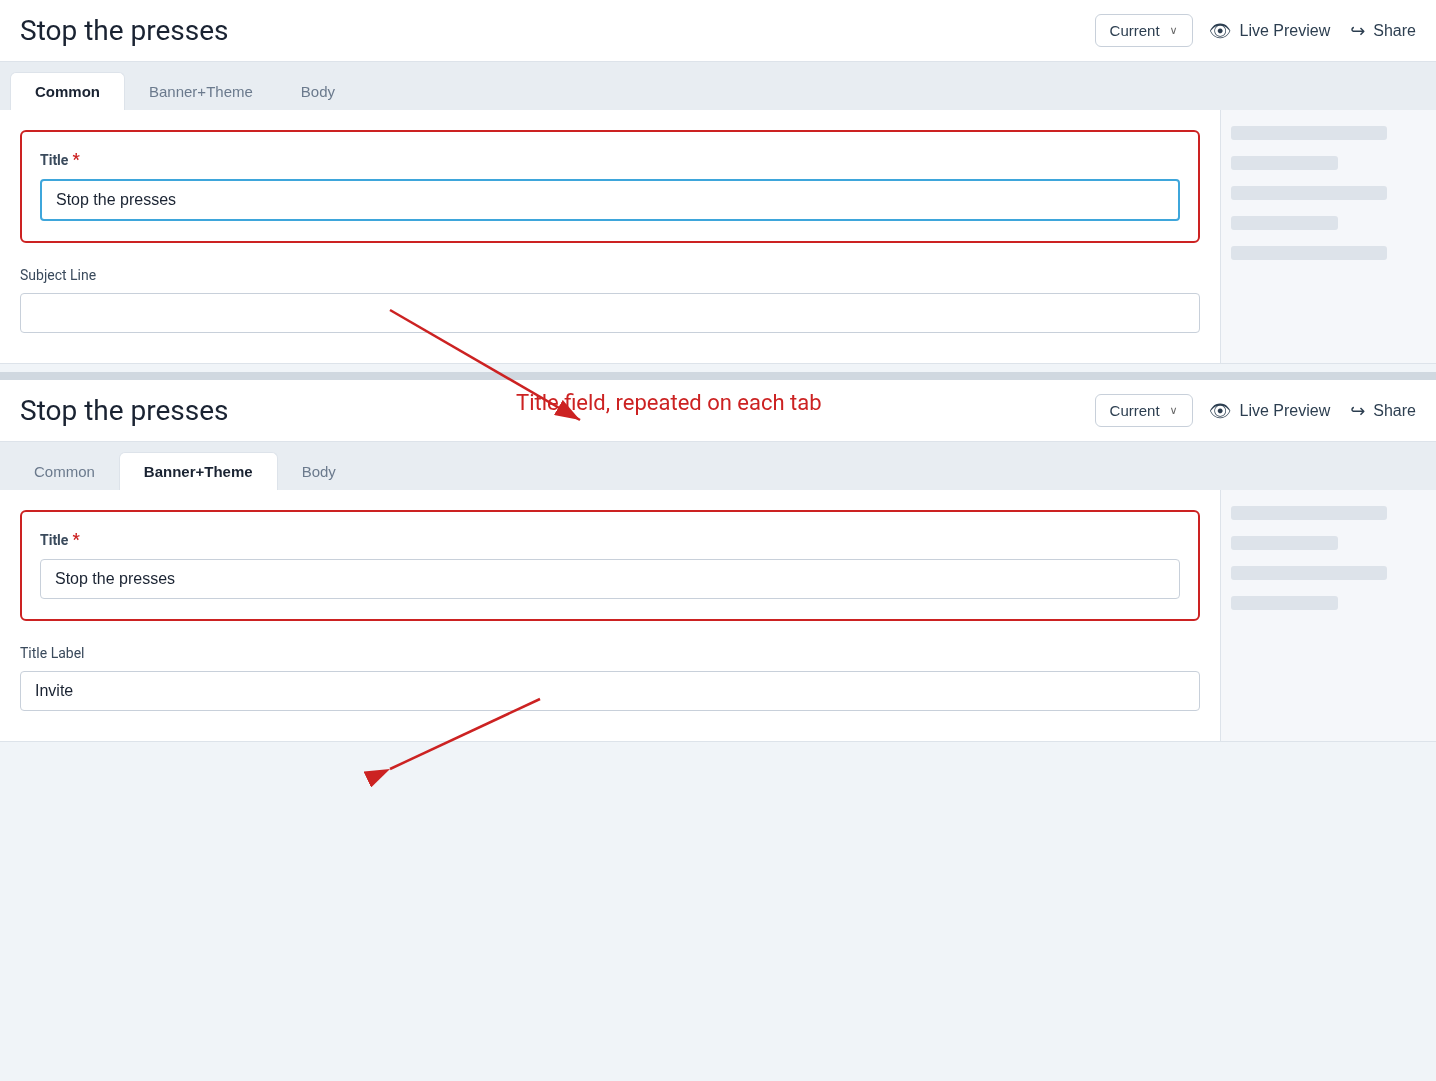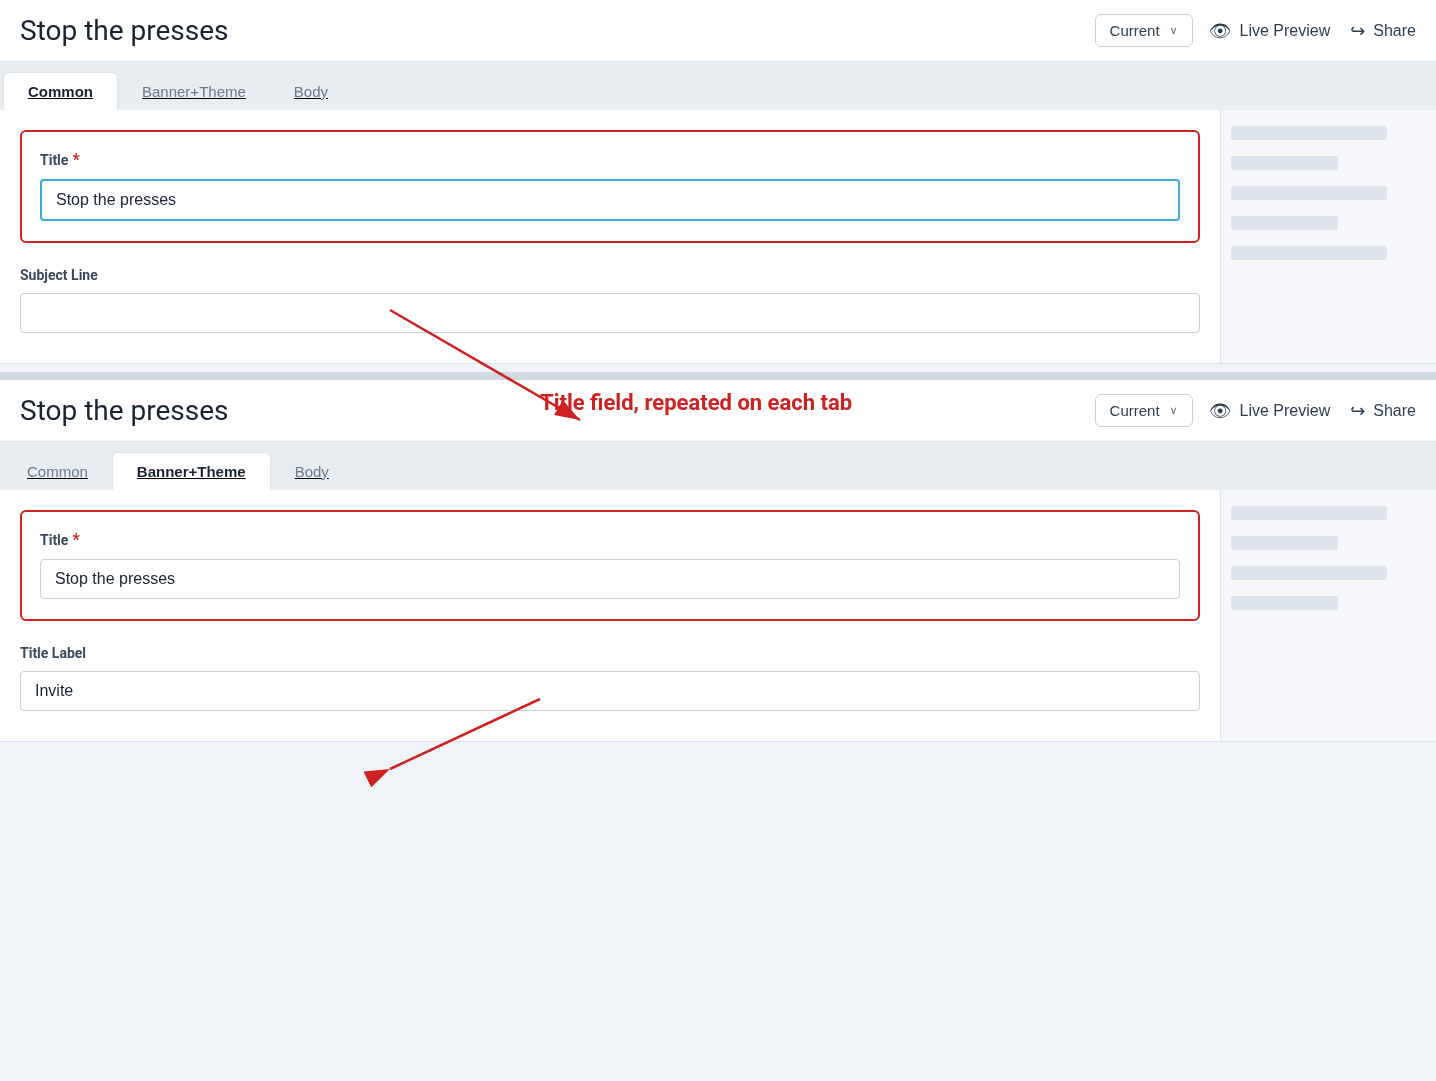--- a/index.html
+++ b/index.html
@@ -78,23 +78,22 @@
       color: #2c3e50;
       cursor: pointer;
       background: none;
       border: none;
     }
 
     
     .tabs-bar {
       display: flex;
       background: #e8edf2;
-      padding: 0 3px;
+      padding: 0 10px;
       padding-top: 10px;
-      text-decoration: underline;
     }
 
     .tab {
       padding: 10px 24px;
       font-size: 15px;
       color: #6b7a8d;
       cursor: pointer;
       border-radius: 6px 6px 0 0;
       background: transparent;
       border: none;
@@ -154,21 +153,21 @@
       border: 1px solid #c8d0da;
       border-radius: 4px;
     }
 
     .subject-section {
       margin-top: 0;
     }
 
     .subject-label {
       font-size: 14px;
-      font-weight: 700;
+      font-weight: 400;
       color: #3a4a5c;
       margin-bottom: 10px;
     }
 
     
     .panel-divider {
       height: 8px;
       background: #d0d8e0;
     }
 
@@ -280,21 +279,21 @@
   <div style="position:absolute; top:0; left:0; width:100%; height:540px; pointer-events:none; z-index:10;">
     <svg width="1436" height="540" style="position:absolute;top:0;left:0;">
 
       <defs>
         <marker id="arrowhead1" markerWidth="10" markerHeight="7" refX="10" refY="3.5" orient="auto">
           <polygon points="0 0, 10 3.5, 0 7" fill="#cc2222"></polygon>
         </marker>
       </defs>
       <line x1="390" y1="310" x2="580" y2="420" stroke="#cc2222" stroke-width="2.5" marker-end="url(#arrowhead1)"></line>
     </svg>
-    <div style="position:absolute; top:390px; left:540px; color:#cc2222; font-size:22px; font-weight:700; white-space:nowrap;">Title field, repeated on each tab</div>
+    <div style="position:absolute; top:390px; left:516px; color:#cc2222; font-size:22px; font-weight:400; white-space:nowrap;">Title field, repeated on each tab</div>
   </div>
 
   <div class="panel-divider" style="margin-top:8px;"></div>
 
   <div class="panel" style="margin-top:0;">
 
     <div class="panel-header">
       <h1 class="panel-title">Stop the presses</h1>
       <button class="version-btn">
         <span>Current</span>

